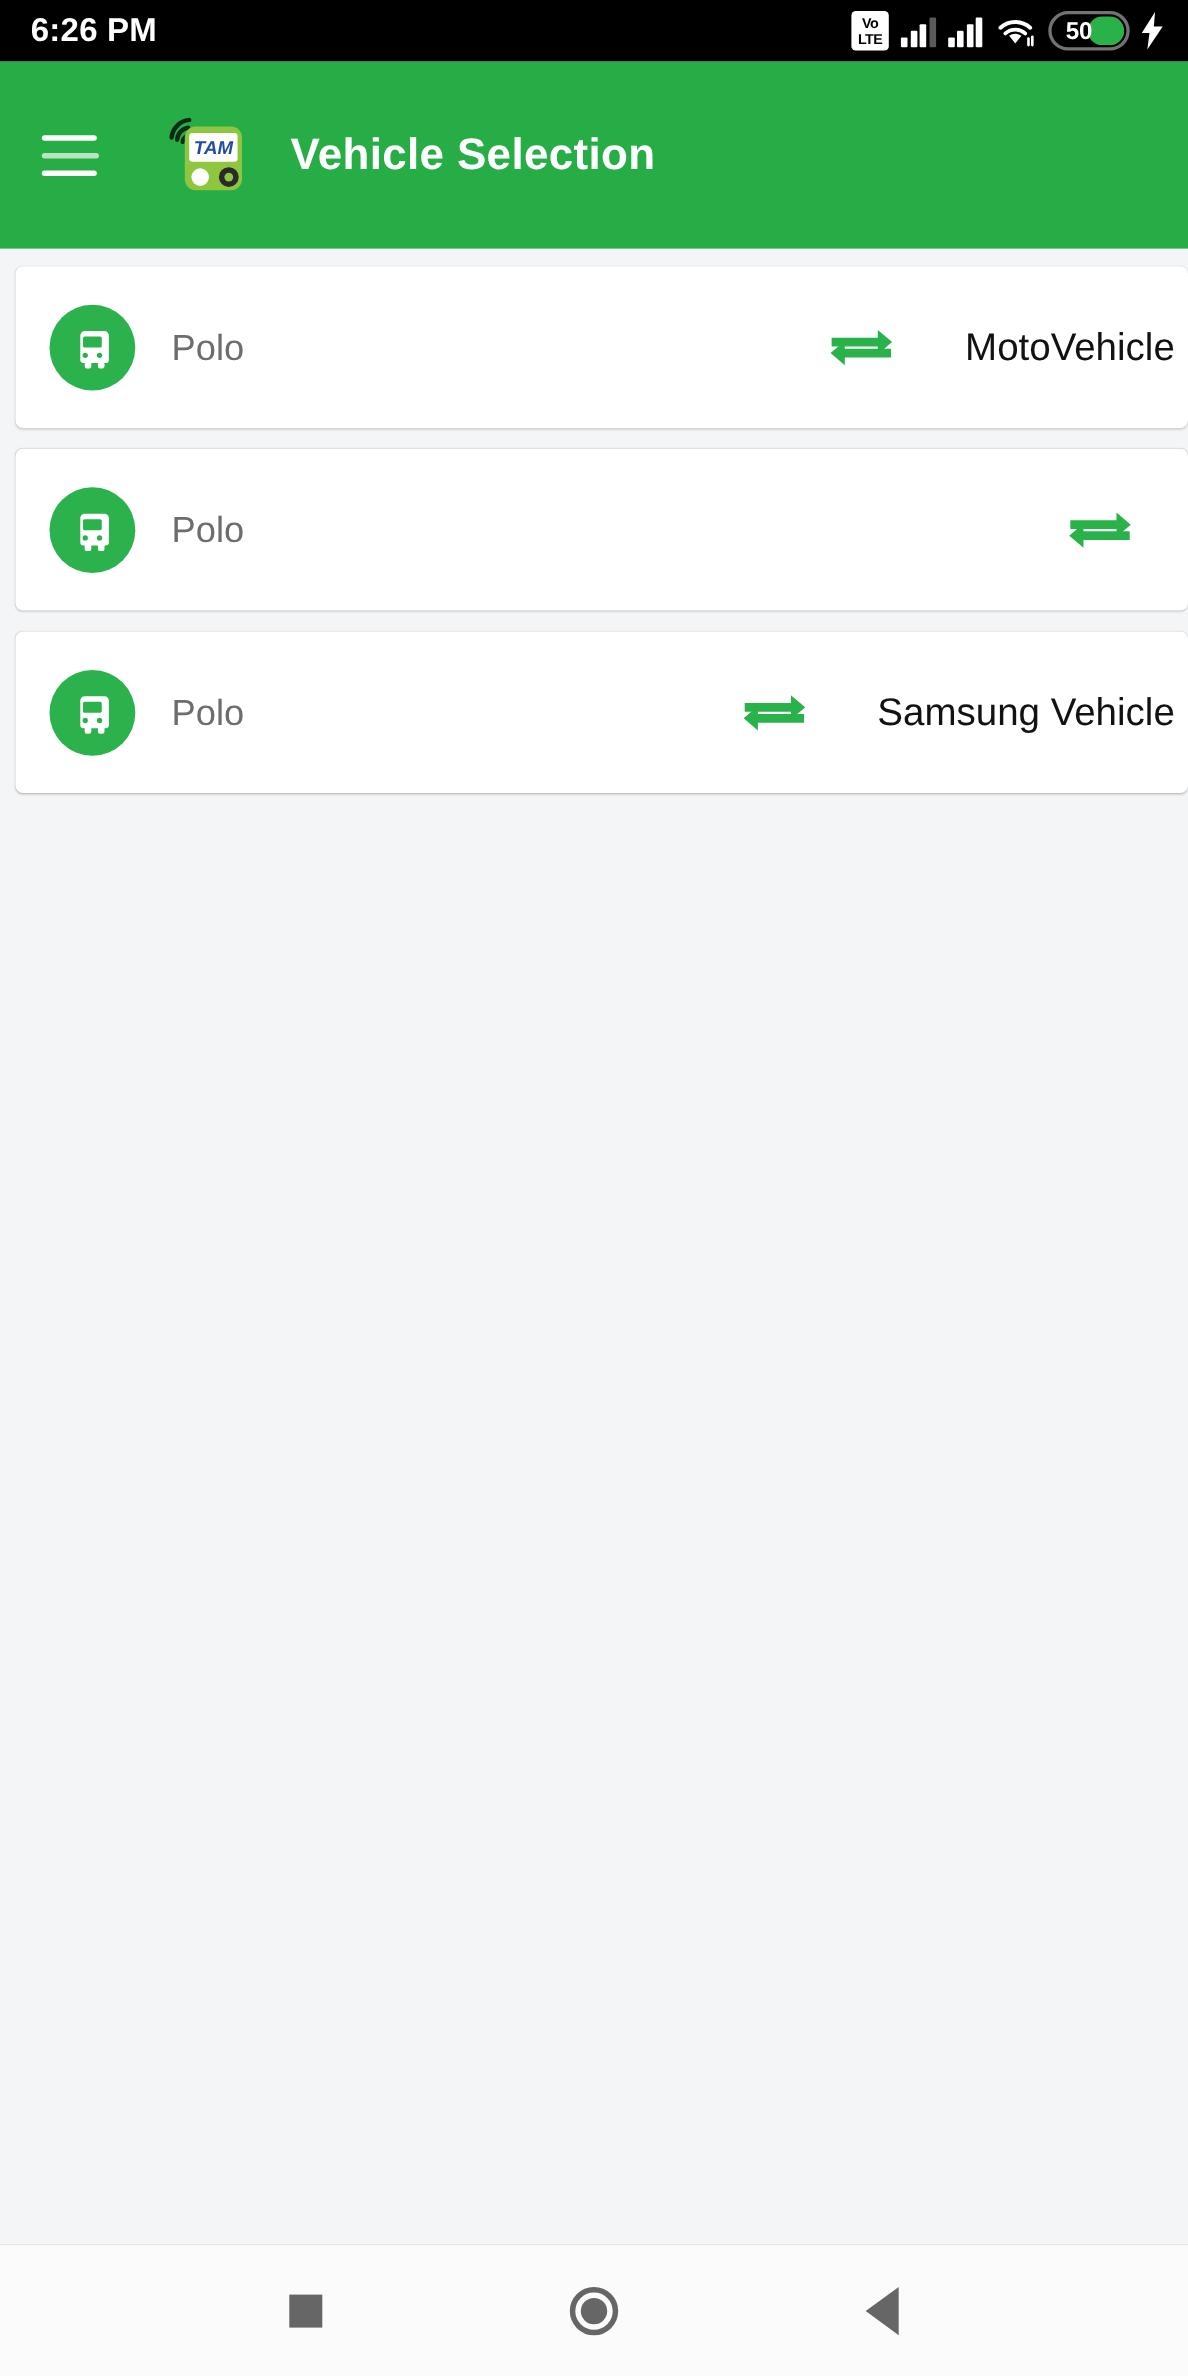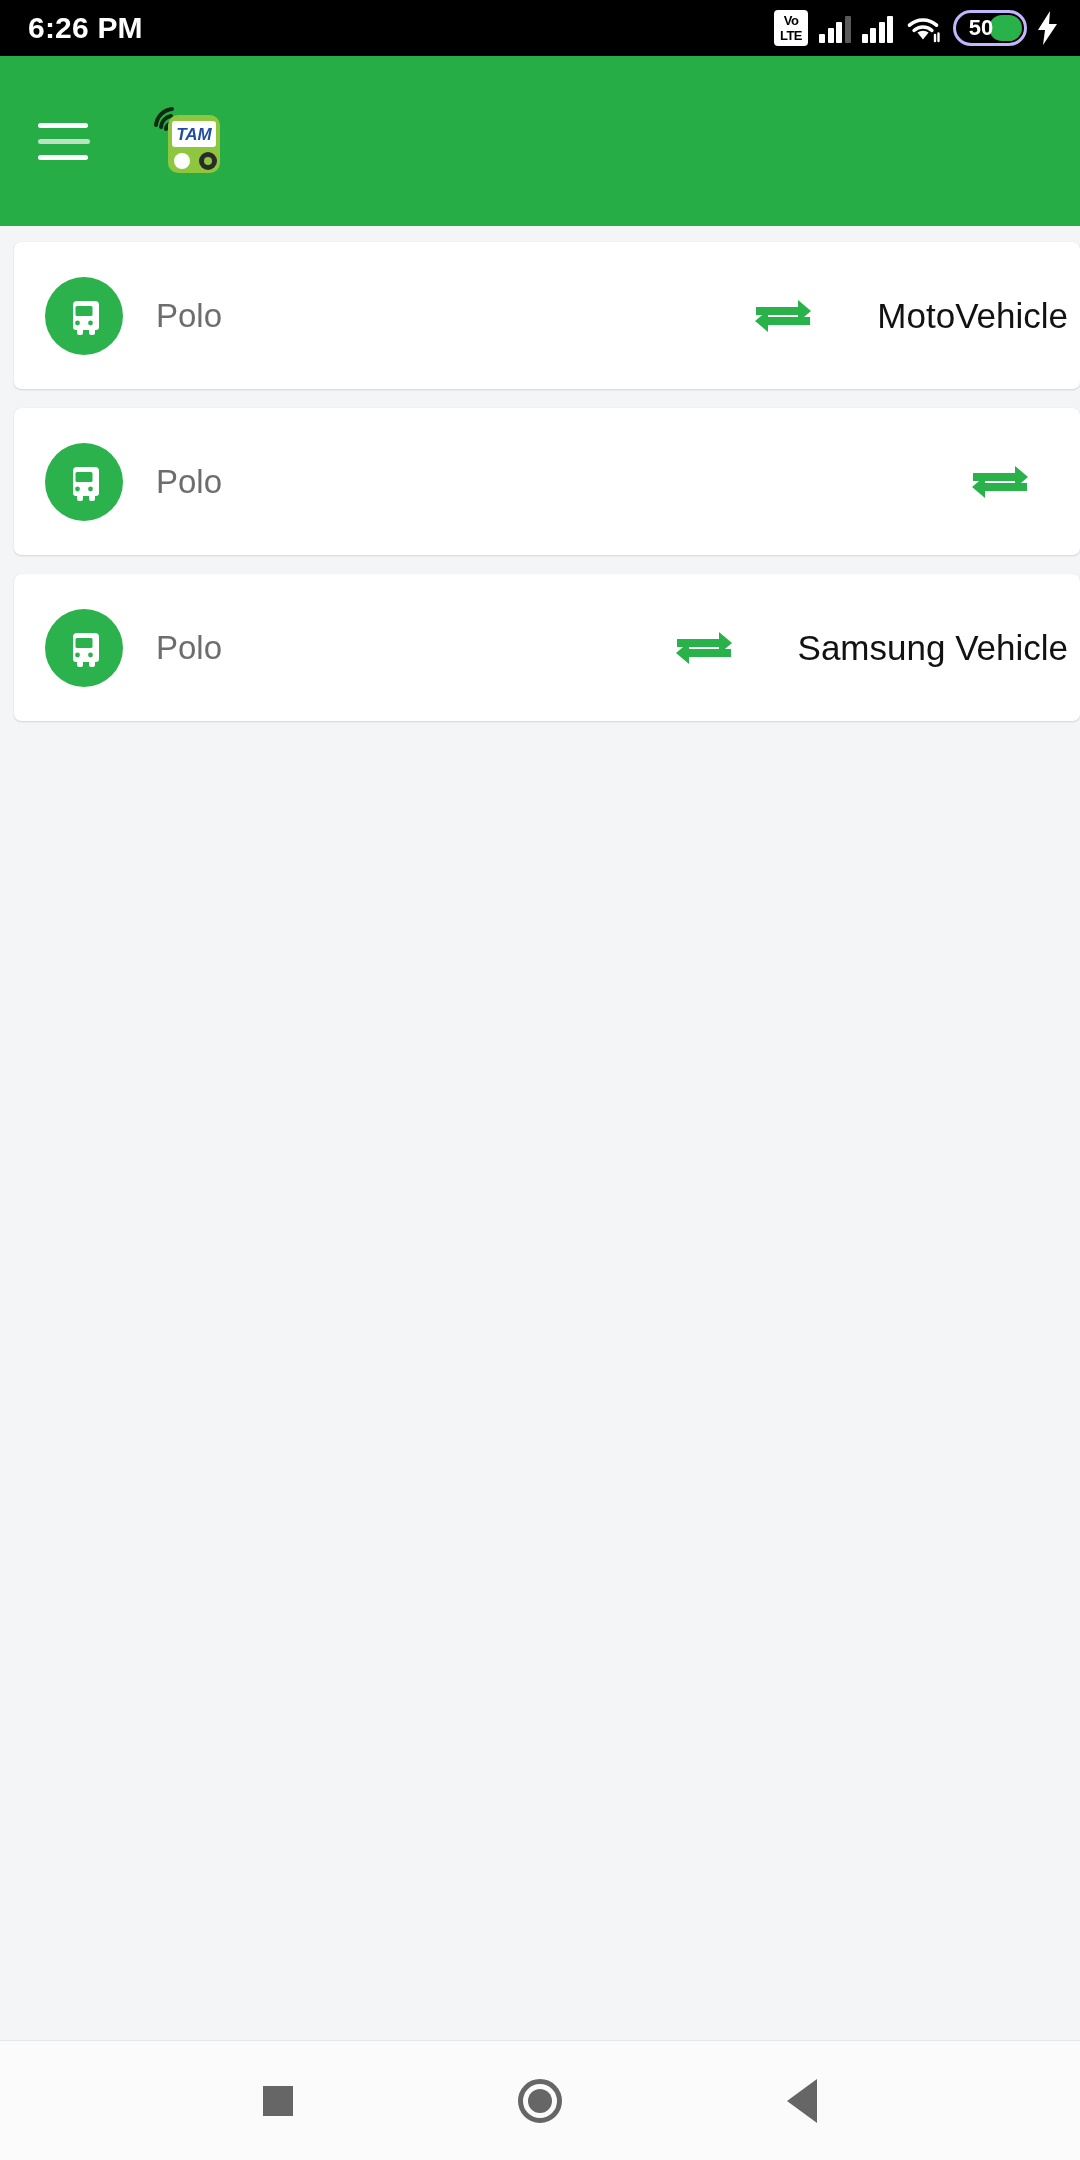--- a/index.html
+++ b/index.html
@@ -32,21 +32,21 @@
   .sig i:nth-child(1){ height:9px; }
   .sig i:nth-child(2){ height:15px; }
   .sig i:nth-child(3){ height:21px; }
   .sig i:nth-child(4){ height:27px; }
   .sig.dim i:nth-child(4){ background:#5a5a5a; }
 
   .wifi { position:relative; width:38px; height:30px; }
   .wifi svg { position:absolute; left:0; top:0; }
 
   .battery {
-    width:74px; height:36px; border:3px solid #c4b5fd; border-radius:18px;
+    width:74px; height:36px; border:3px solid #737373; border-radius:18px;
     display:flex; align-items:center; position:relative; overflow:hidden;
     background:#000;
   }
   .battery .fill { position:absolute; right:2px; top:2px; bottom:2px; width:48%; background:#2ab24a; border-radius:14px; }
   .battery .pct { position:relative; z-index:2; width:100%; text-align:center; font-size:22px; font-weight:bold; color:#fff; padding-right:18px; }
   .bolt { width:20px; height:34px; }
 
   
   .appbar {
     background:#27ad46; height:170px; flex:0 0 170px;
@@ -139,20 +139,21 @@
         <path d="M15 28 a12 12 0 0 1 10 -11" stroke="#0d2b12" stroke-width="4" fill="none" stroke-linecap="round"></path>
         <path d="M20 30 a7 7 0 0 1 6 -6" stroke="#0d2b12" stroke-width="4" fill="none" stroke-linecap="round"></path>
         <rect x="22" y="16" width="52" height="58" rx="10" fill="#8ec63f"></rect>
         <rect x="26" y="22" width="44" height="26" rx="3" fill="#ffffff"></rect>
         <text x="48" y="41" font-family="'Liberation Sans', sans-serif" font-size="17" font-weight="bold" font-style="italic" fill="#1f4ea1" text-anchor="middle">TAM</text>
         <circle cx="36" cy="62" r="8" fill="#ffffff"></circle>
         <circle cx="62" cy="62" r="9" fill="#2a2a2a"></circle>
         <circle cx="62" cy="62" r="4" fill="#8ec63f"></circle>
       </svg>
     </div>
+    <div class="appbar-title">Vehicle Selection</div>
   </div>
 
   <div class="list">
 
     <div class="card">
       <div class="bus-badge">
         <svg width="46" height="46" viewBox="0 0 46 46">
           <path d="M12 8 h22 a4 4 0 0 1 4 4 v22 a3 3 0 0 1 -3 3 h-1 v3 a2 2 0 0 1 -2 2 h-2 a2 2 0 0 1 -2 -2 v-3 h-6 v3 a2 2 0 0 1 -2 2 h-2 a2 2 0 0 1 -2 -2 v-3 h-1 a3 3 0 0 1 -3 -3 v-22 a4 4 0 0 1 4 -4 z" fill="#fff"></path>
           <rect x="14.5" y="13" width="17" height="10" rx="1.5" fill="#2bb24c"></rect>
           <circle cx="16.5" cy="30" r="2.4" fill="#2bb24c"></circle>

